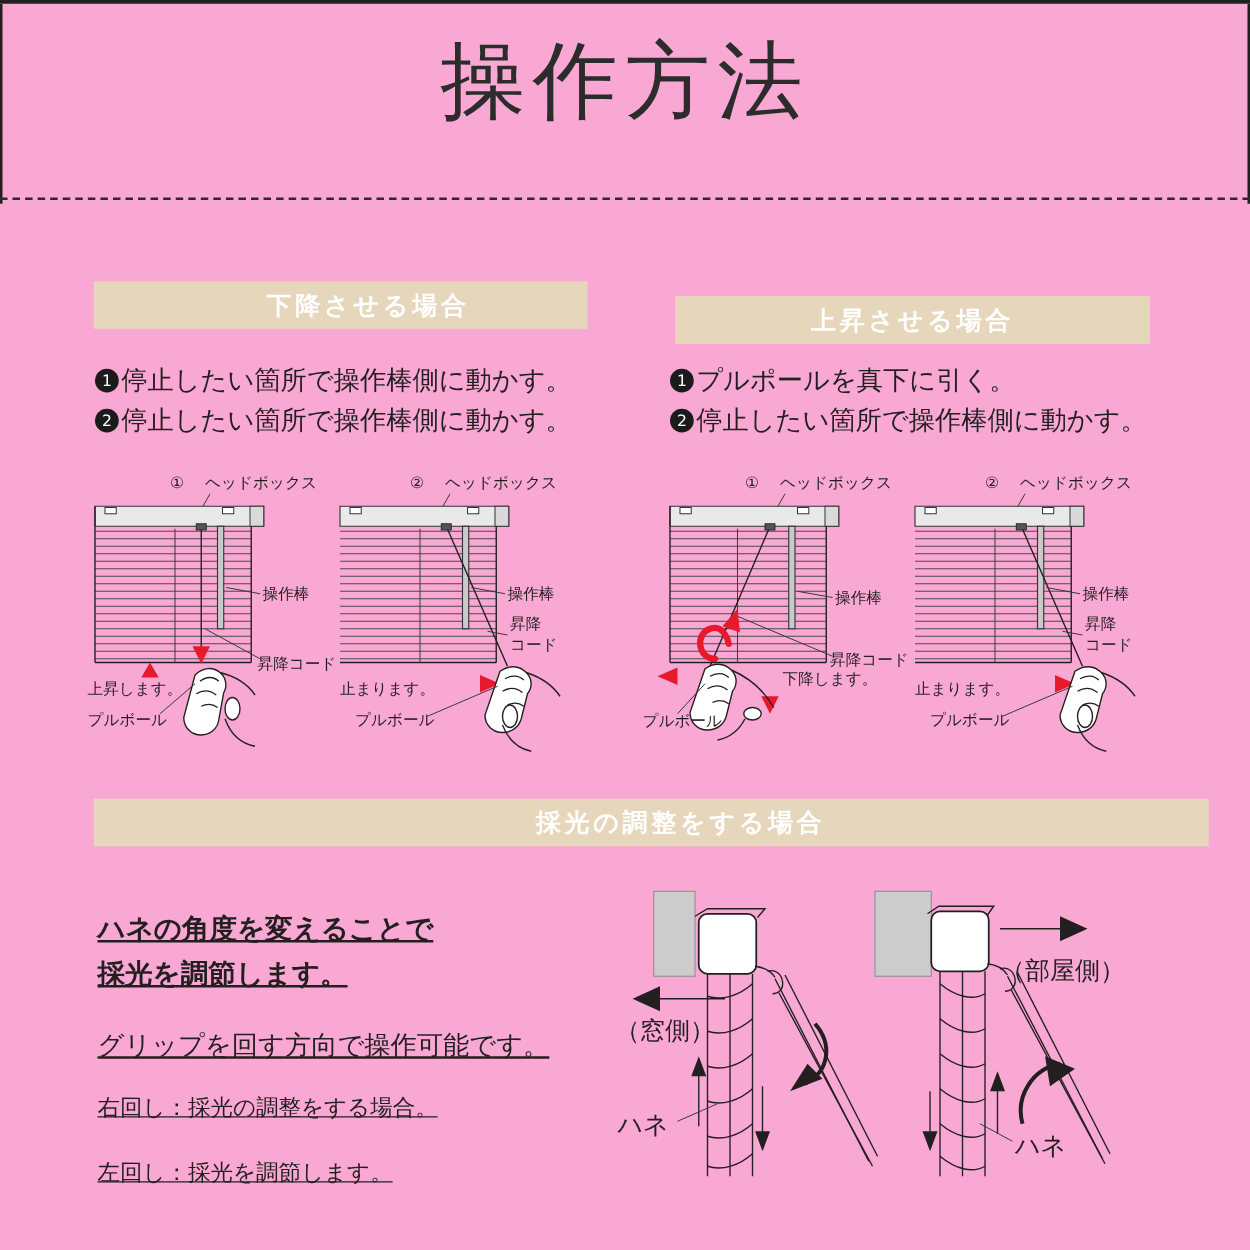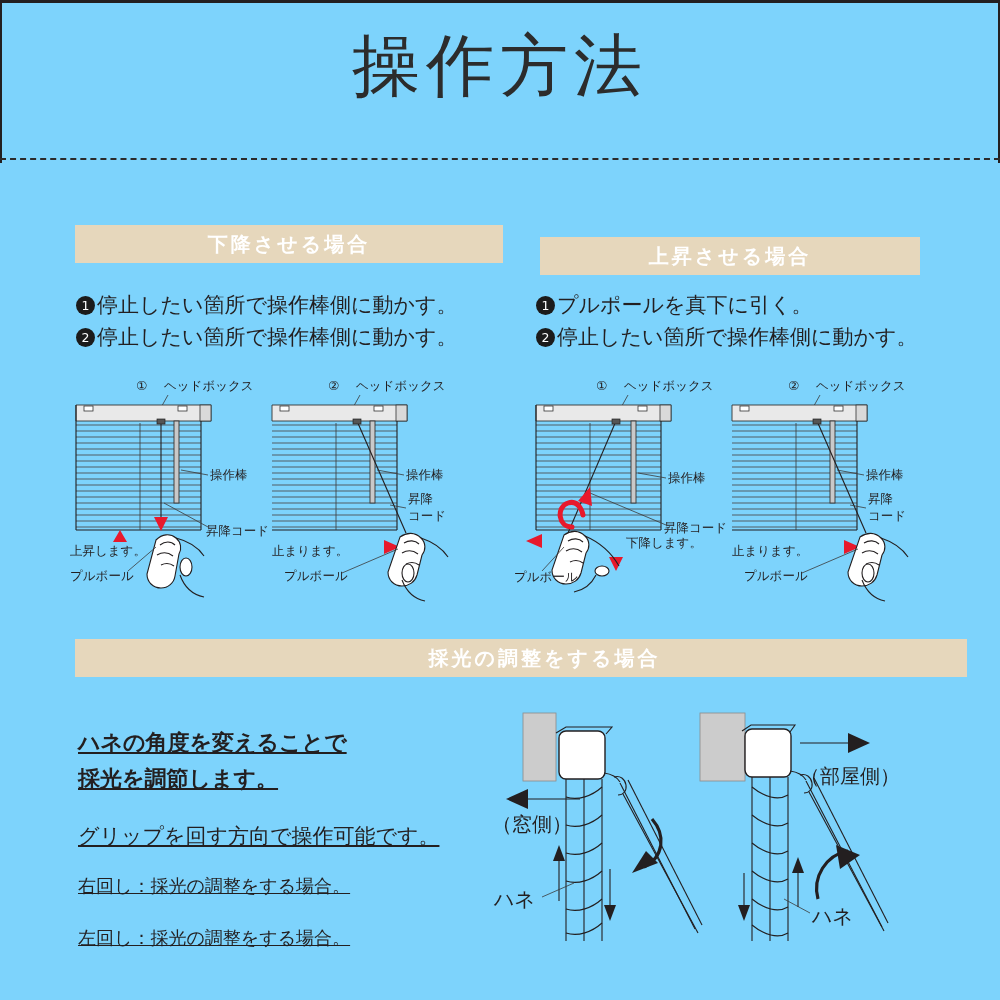--- a/index.html
+++ b/index.html
@@ -8,21 +8,21 @@
     background: #ffffff;
   }
   body {
     font-family: "Liberation Sans", "DejaVu Sans", sans-serif;
     color: #231f20;
   }
   #page {
     position: relative;
     width: 1000px;
     height: 1000px;
-    background: #7dd3fc;
+    background: #f9a8d4;
     overflow: hidden;
     border-top: 3px solid #231f20;
     box-sizing: border-box;
   }
   .edge-left {
     position: absolute;
     left: 0; top: 0;
     width: 2px; height: 160px;
     background: #231f20;
   }
@@ -53,21 +53,21 @@
     position: absolute;
     background: #e6d7bc;
     color: #ffffff;
     font-size: 20px;
     letter-spacing: 3px;
     display: flex;
     align-items: center;
     justify-content: center;
     font-weight: 600;
   }
-  #banner-lower  { left: 75px;  top: 222px; width: 428px; height: 38px; }
+  #banner-lower  { left: 75px;  top: 222px; width: 351px; height: 38px; padding-left: 44px; }
   #banner-raise  { left: 540px; top: 234px; width: 380px; height: 38px; }
   #banner-light  { left: 75px;  top: 636px; width: 845px; height: 38px; padding-left: 47px; }
 
   .steps {
     position: absolute;
     font-size: 21px;
     line-height: 1.52;
     color: #231f20;
   }
   #steps-lower { left: 76px;  top: 286px; width: 470px; }
@@ -407,21 +407,21 @@
     </svg>
   </div>
 
   <div class="banner" id="banner-light">採光の調整をする場合</div>
 
   <div id="light-text">
     <div class="lead">ハネの角度を変えることで</div>
     <div class="lead">採光を調節します。</div>
     <div class="sub">グリップを回す方向で操作可能です。</div>
     <div class="note">右回し：採光の調整をする場合。</div>
-    <div class="note">左回し：採光の調整をする場合。</div>
+    <div class="note">左回し：採光を調節します。</div>
   </div>
 
   <div id="grips">
     <svg width="470" height="240" viewBox="0 0 470 240">
 
       <g>
         <rect class="wall" x="43" y="12" width="33" height="68"></rect>
 
         <path class="ln" d="M76 32 l10 -6 h46 l-6 7" fill="#fff"></path>
         <rect class="boxfill" x="79" y="30" width="46" height="48" rx="7"></rect>

